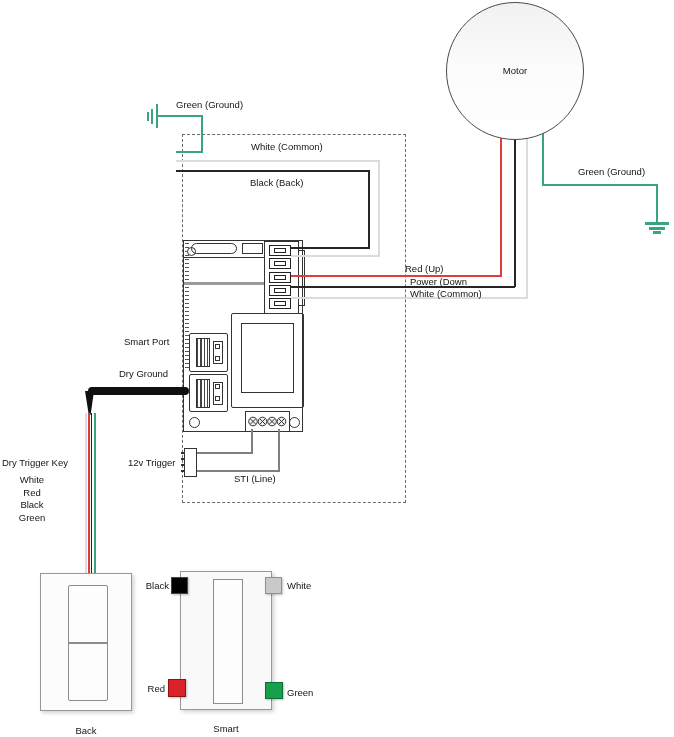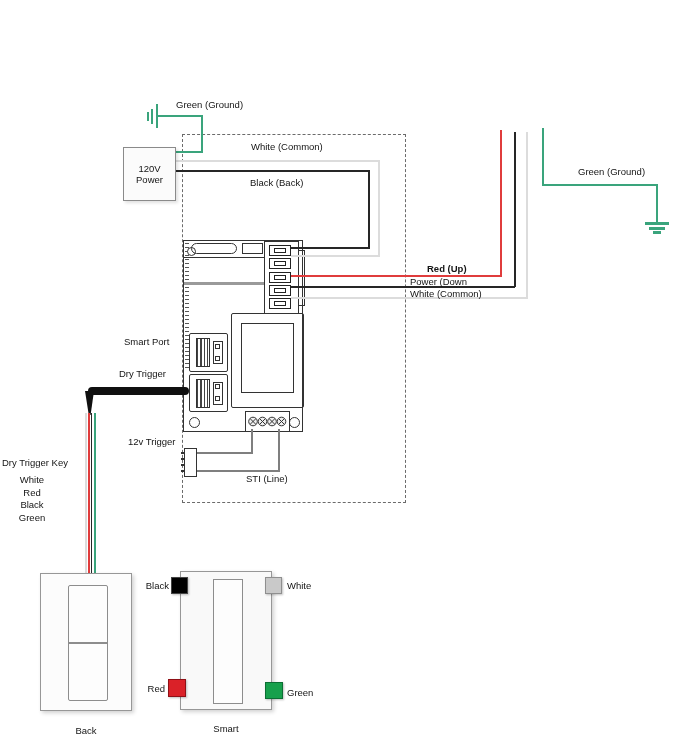--- a/index.html
+++ b/index.html
@@ -81,25 +81,24 @@
   <div class="wire" style="left: 514px; top: 132px; width: 1.5px; height: 155px; background-color: rgb(38, 38, 38);"></div>
   <div class="wire" style="left: 526px; top: 132px; width: 2px; height: 167px; background-color: rgb(220, 220, 220);"></div>
   <div class="wire" style="left: 542px; top: 128px; width: 2px; height: 58px; background-color: rgb(58, 164, 124);"></div>
   <div class="wire" style="left: 542px; top: 184px; width: 116px; height: 2px; background-color: rgb(58, 164, 124);"></div>
   <div class="wire" style="left: 656px; top: 184px; width: 2px; height: 39px; background-color: rgb(58, 164, 124);"></div>
 
   <div class="wire" style="left: 645px; top: 222px; width: 24px; height: 2.5px; background-color: rgb(58, 164, 124);"></div>
   <div class="wire" style="left: 649px; top: 227px; width: 16px; height: 2.5px; background-color: rgb(58, 164, 124);"></div>
   <div class="wire" style="left: 653px; top: 231px; width: 8px; height: 2.5px; background-color: rgb(58, 164, 124);"></div>
 
-
-  <div class="abs power-box">
-    <span class="lbl">120V</span>
-    <span class="lbl">Power</span>
-  </div>
+  <div class="abs motor">
+    <span class="lbl" style="position:static;">Motor</span>
+  </div>
+
 
   <div class="abs board">
     <div class="ribs"></div>
     <div class="slot-hook"></div>
     <div class="top-slot"></div>
     <div class="top-rect"></div>
     <div class="divider"></div>
     <div class="grayband"></div>
 
     <div class="tblock">
@@ -191,27 +190,27 @@
   </div>
   <div class="abs term-sq" style="left: 171px; top: 577px; background-color: rgb(0, 0, 0);"></div>
   <div class="abs term-sq" style="left: 265px; top: 577px; border-color: rgb(143, 143, 143); background-color: rgb(201, 201, 201);"></div>
   <div class="abs term-sq" style="left: 168px; top: 679px; width: 18px; height: 18px; border-color: rgb(143, 16, 22); background-color: rgb(218, 33, 40);"></div>
   <div class="abs term-sq" style="left: 265px; top: 682px; width: 18px; height: 17px; border-color: rgb(12, 110, 52); background-color: rgb(23, 160, 76);"></div>
 
   <div class="lbl" style="left:176px;top:99px;">Green (Ground)</div>
   <div class="lbl" style="left:251px;top:141px;">White (Common)</div>
   <div class="lbl" style="left:250px;top:177px;">Black (Back)</div>
   <div class="lbl" style="left:578px;top:166px;">Green (Ground)</div>
-  <div class="lbl" style="left:427px;top:263px;font-weight:bold;">Red (Up)</div>
+  <div class="lbl" style="left:405px;top:263px;">Red (Up)</div>
   <div class="lbl" style="left:410px;top:276px;">Power (Down</div>
   <div class="lbl" style="left:410px;top:288px;">White (Common)</div>
   <div class="lbl" style="left:124px;top:336px;">Smart Port</div>
-  <div class="lbl" style="left:119px;top:368px;">Dry Trigger</div>
-  <div class="lbl" style="left:128px;top:436px;">12v Trigger</div>
-  <div class="lbl" style="left:246px;top:473px;">STI (Line)</div>
+  <div class="lbl" style="left:119px;top:368px;">Dry Ground</div>
+  <div class="lbl" style="left:128px;top:457px;">12v Trigger</div>
+  <div class="lbl" style="left:234px;top:473px;">STI (Line)</div>
 
   <div class="lbl" style="left:2px;top:457px;">Dry Trigger Key</div>
   <div class="abs" style="left:7px;top:474px;width:50px;text-align:center;">
     <div class="lbl" style="position:static;line-height:12.5px;">White</div>
     <div class="lbl" style="position:static;line-height:12.5px;">Red</div>
     <div class="lbl" style="position:static;line-height:12.5px;">Black</div>
     <div class="lbl" style="position:static;line-height:12.5px;">Green</div>
   </div>
 
   <div class="lbl" style="left:128px;top:580px;width:41px;text-align:right;">Black</div>

